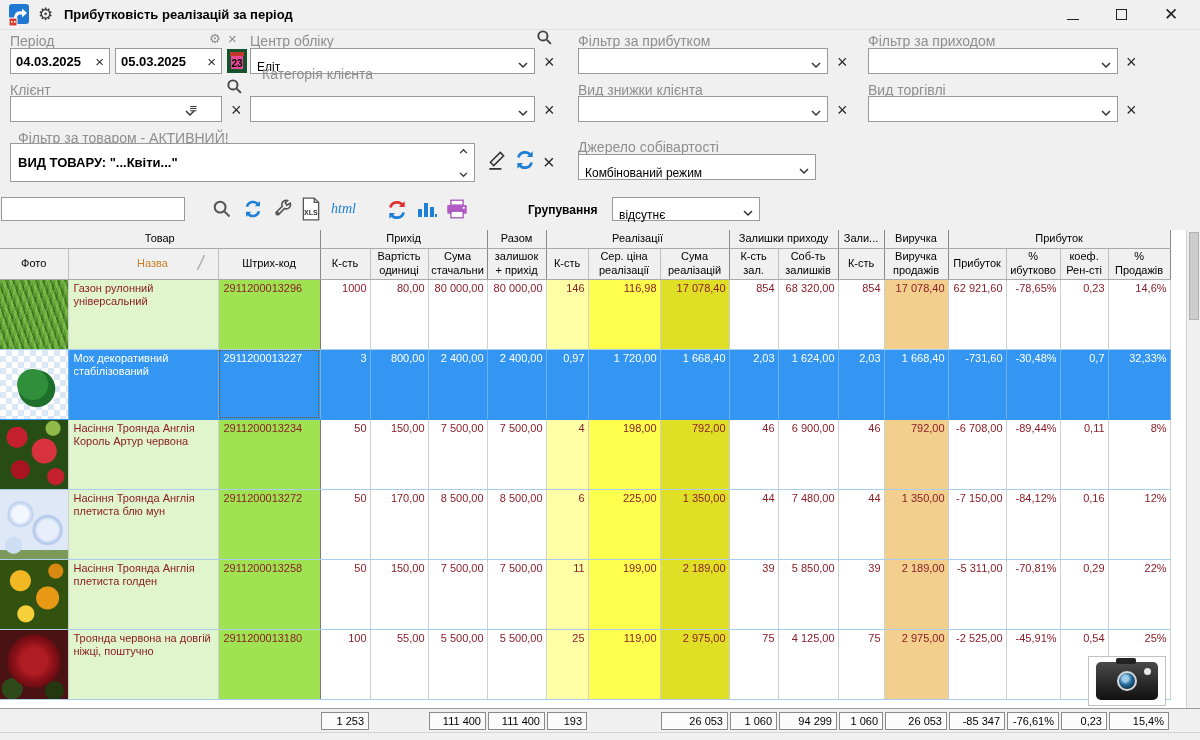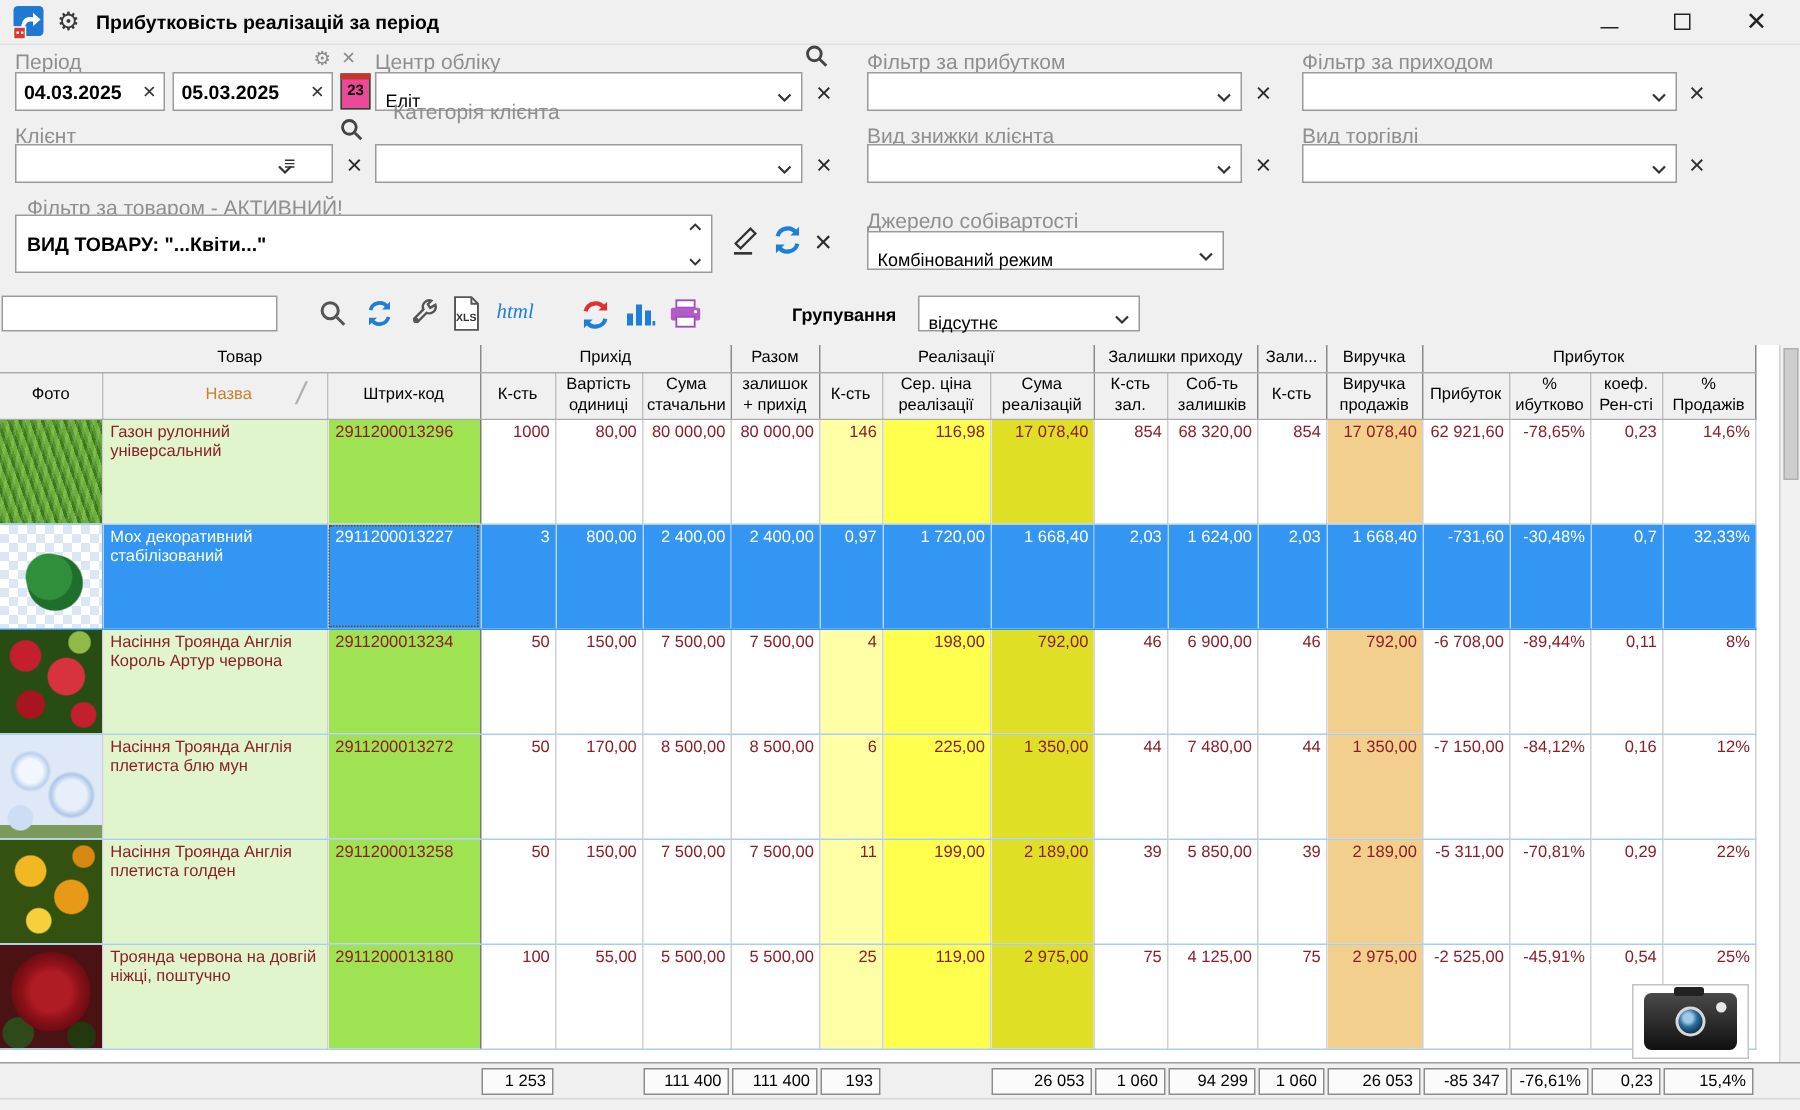--- a/index.html
+++ b/index.html
@@ -18,21 +18,21 @@
   
   .lbl{position:absolute;font-size:14px;color:#8f8f8f;white-space:nowrap;}
   .inputbox{position:absolute;height:26px;background:#fff;border:1px solid #9a9a9a;display:flex;align-items:center;justify-content:space-between;padding:0 5px;font-size:13px;font-weight:bold;}
   .in-x{font-size:15px;font-weight:400;color:#333;line-height:1;}
   .combo{position:absolute;height:26px;background:#fff;border:1px solid #9a9a9a;display:flex;align-items:center;padding:12px 22px 0 6px;font-size:12px;}
   .combo .chev{position:absolute;right:6px;top:9px;}
   .combo .listic{position:absolute;right:24px;top:4px;font-size:13px;color:#333;}
   .xbtn{position:absolute;font-size:18px;font-weight:300;color:#2a2a2a;line-height:1;}
   .mini{position:absolute;font-size:13px;color:#8a8a8a;line-height:1;}
   .qicon{position:absolute;}
-  .calbtn{position:absolute;width:20px;height:24px;background:#ec4899;border:1px solid #14532d;font-size:10px;font-weight:bold;text-align:center;line-height:22px;}
+  .calbtn{position:absolute;width:20px;height:24px;background:#ec4899;border:4px solid #14532d;font-size:10px;font-weight:bold;text-align:center;line-height:22px;}
   .calbtn .cal-top{position:absolute;left:-1px;top:-1px;right:-1px;height:4px;background:#c0392b;}
   .bigfilter{position:absolute;left:10px;top:143px;width:465px;height:39px;background:#fff;border:1px solid #9a9a9a;display:flex;align-items:center;padding:0 24px 0 7px;font-size:13px;font-weight:bold;}
   .spin{position:absolute;right:4px;top:4px;width:14px;height:30px;display:flex;flex-direction:column;justify-content:space-between;align-items:center;}
   .toolico{position:absolute;cursor:default;}
   .htmltxt{font-size:14px;color:#1e7fd6;font-family:"Liberation Serif","DejaVu Serif",serif;font-style:italic;}
   .grouplab{position:absolute;font-size:12px;font-weight:bold;}
   
   #tablewrap{position:absolute;left:0;top:230px;width:1186px;height:478px;background:#fff;}
   table{border-collapse:collapse;table-layout:fixed;width:1170px;font-size:11px;}
   thead th{background:#f0f0f0;border-right:1px solid #bdbdbd;border-bottom:1px solid #aaa;font-weight:normal;white-space:pre-line;padding:0 2px;line-height:1.25;}

